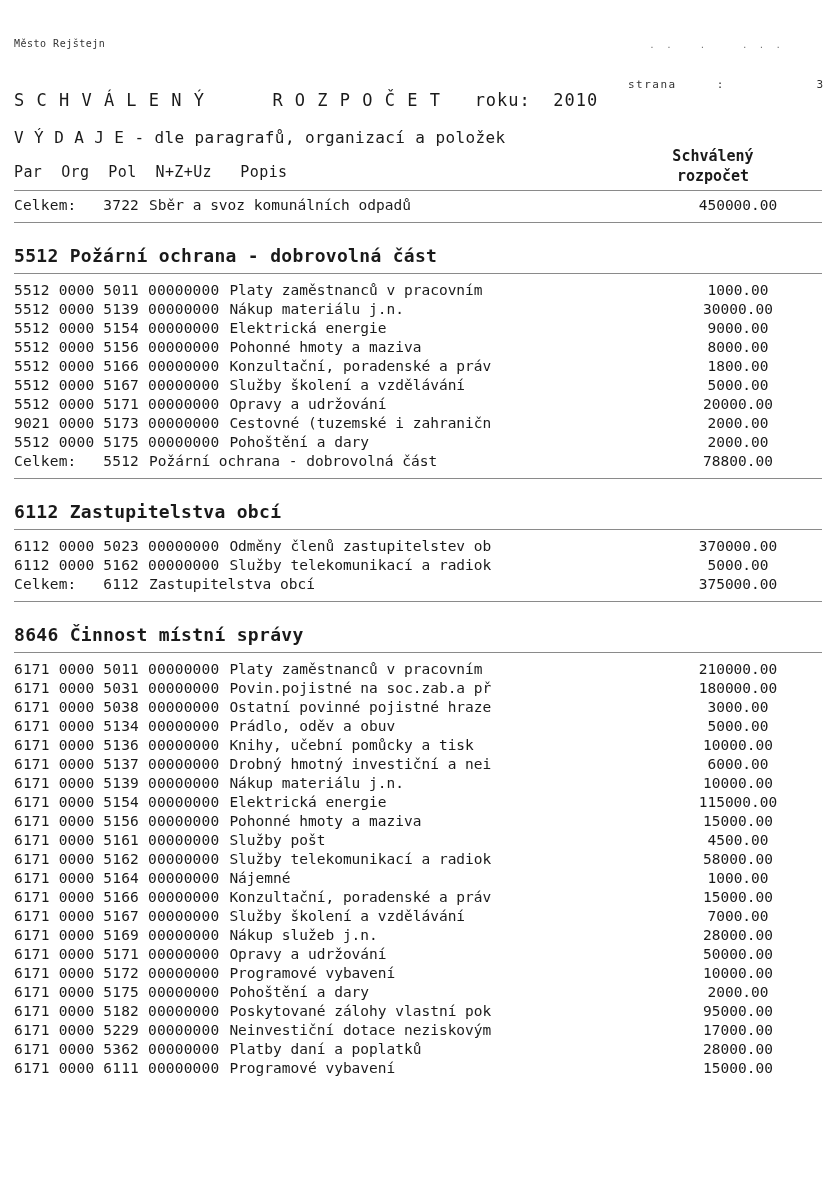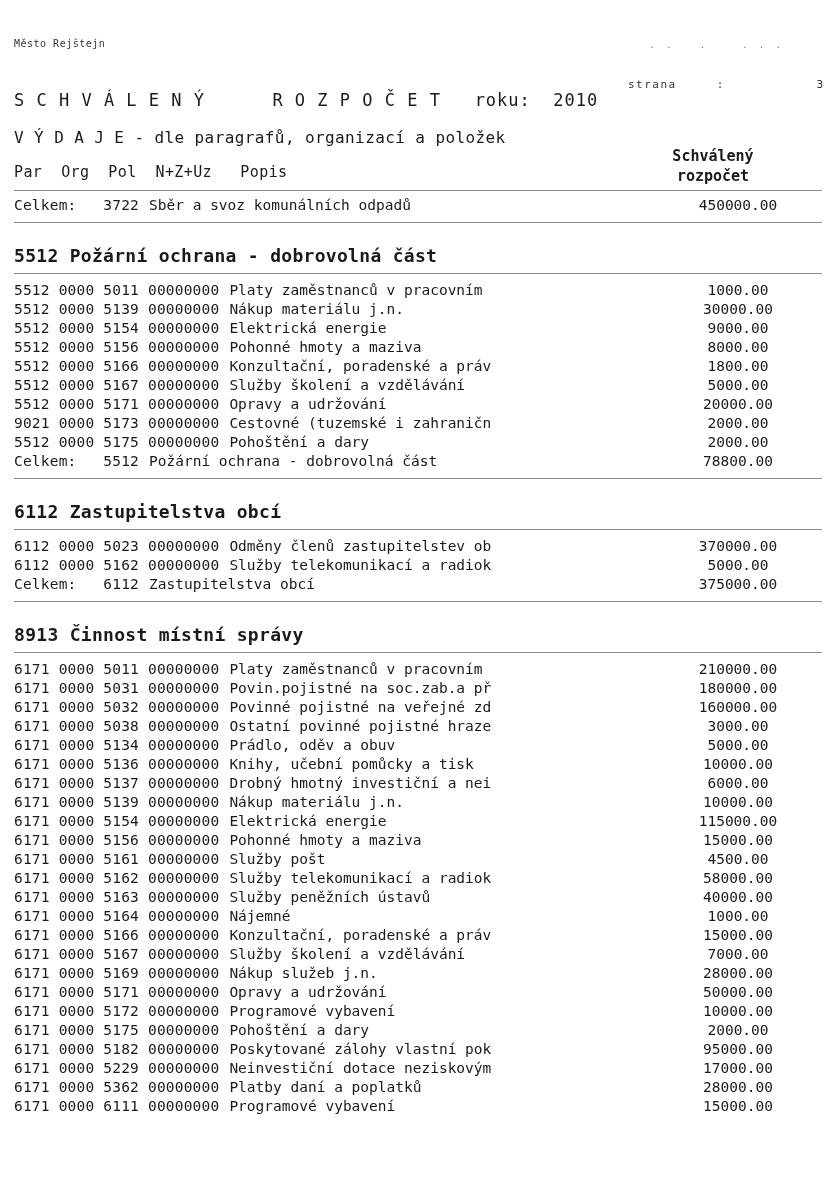--- a/index.html
+++ b/index.html
@@ -198,37 +198,35 @@
       <div class="section-head">6112 Zastupitelstva obcí</div>
       <div class="spacer-sm"></div>
       <hr class="sep">
       <div class="spacer-sm"></div>
       <div class="row"><span class="codes">6112 0000 5023 00000000</span><span class="desc">Odměny členů zastupitelstev ob</span><span class="amount">370000.00</span></div>
       <div class="row"><span class="codes">6112 0000 5162 00000000</span><span class="desc">Služby telekomunikací a radiok</span><span class="amount">5000.00</span></div>
       <div class="row total"><span class="codes">Celkem:   6112</span><span class="desc">Zastupitelstva obcí</span><span class="amount">375000.00</span></div>
       <div class="spacer-sm"></div>
       <hr class="sep">
       <div class="spacer-lg"></div>
-      <div class="section-head">8913 Činnost místní správy</div>
+      <div class="section-head">8646 Činnost místní správy</div>
       <div class="spacer-sm"></div>
       <hr class="sep">
       <div class="spacer-sm"></div>
       <div class="row"><span class="codes">6171 0000 5011 00000000</span><span class="desc">Platy zaměstnanců v pracovním</span><span class="amount">210000.00</span></div>
       <div class="row"><span class="codes">6171 0000 5031 00000000</span><span class="desc">Povin.pojistné na soc.zab.a př</span><span class="amount">180000.00</span></div>
-      <div class="row"><span class="codes">6171 0000 5032 00000000</span><span class="desc">Povinné pojistné na veřejné zd</span><span class="amount">160000.00</span></div>
       <div class="row"><span class="codes">6171 0000 5038 00000000</span><span class="desc">Ostatní povinné pojistné hraze</span><span class="amount">3000.00</span></div>
       <div class="row"><span class="codes">6171 0000 5134 00000000</span><span class="desc">Prádlo, oděv a obuv</span><span class="amount">5000.00</span></div>
       <div class="row"><span class="codes">6171 0000 5136 00000000</span><span class="desc">Knihy, učební pomůcky a tisk</span><span class="amount">10000.00</span></div>
       <div class="row"><span class="codes">6171 0000 5137 00000000</span><span class="desc">Drobný hmotný investiční a nei</span><span class="amount">6000.00</span></div>
       <div class="row"><span class="codes">6171 0000 5139 00000000</span><span class="desc">Nákup materiálu j.n.</span><span class="amount">10000.00</span></div>
       <div class="row"><span class="codes">6171 0000 5154 00000000</span><span class="desc">Elektrická energie</span><span class="amount">115000.00</span></div>
       <div class="row"><span class="codes">6171 0000 5156 00000000</span><span class="desc">Pohonné hmoty a maziva</span><span class="amount">15000.00</span></div>
       <div class="row"><span class="codes">6171 0000 5161 00000000</span><span class="desc">Služby pošt</span><span class="amount">4500.00</span></div>
       <div class="row"><span class="codes">6171 0000 5162 00000000</span><span class="desc">Služby telekomunikací a radiok</span><span class="amount">58000.00</span></div>
-      <div class="row"><span class="codes">6171 0000 5163 00000000</span><span class="desc">Služby peněžních ústavů</span><span class="amount">40000.00</span></div>
       <div class="row"><span class="codes">6171 0000 5164 00000000</span><span class="desc">Nájemné</span><span class="amount">1000.00</span></div>
       <div class="row"><span class="codes">6171 0000 5166 00000000</span><span class="desc">Konzultační, poradenské a práv</span><span class="amount">15000.00</span></div>
       <div class="row"><span class="codes">6171 0000 5167 00000000</span><span class="desc">Služby školení a vzdělávání</span><span class="amount">7000.00</span></div>
       <div class="row"><span class="codes">6171 0000 5169 00000000</span><span class="desc">Nákup služeb j.n.</span><span class="amount">28000.00</span></div>
       <div class="row"><span class="codes">6171 0000 5171 00000000</span><span class="desc">Opravy a udržování</span><span class="amount">50000.00</span></div>
       <div class="row"><span class="codes">6171 0000 5172 00000000</span><span class="desc">Programové vybavení</span><span class="amount">10000.00</span></div>
       <div class="row"><span class="codes">6171 0000 5175 00000000</span><span class="desc">Pohoštění a dary</span><span class="amount">2000.00</span></div>
       <div class="row"><span class="codes">6171 0000 5182 00000000</span><span class="desc">Poskytované zálohy vlastní pok</span><span class="amount">95000.00</span></div>
       <div class="row"><span class="codes">6171 0000 5229 00000000</span><span class="desc">Neinvestiční dotace neziskovým</span><span class="amount">17000.00</span></div>
       <div class="row"><span class="codes">6171 0000 5362 00000000</span><span class="desc">Platby daní a poplatků</span><span class="amount">28000.00</span></div>

